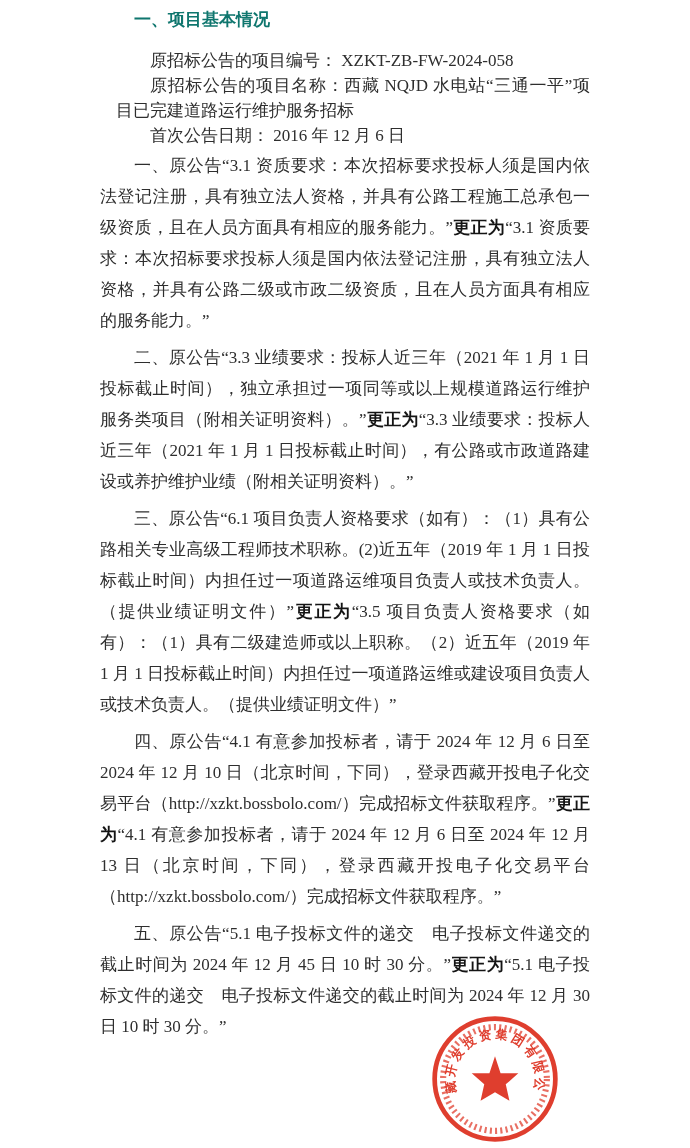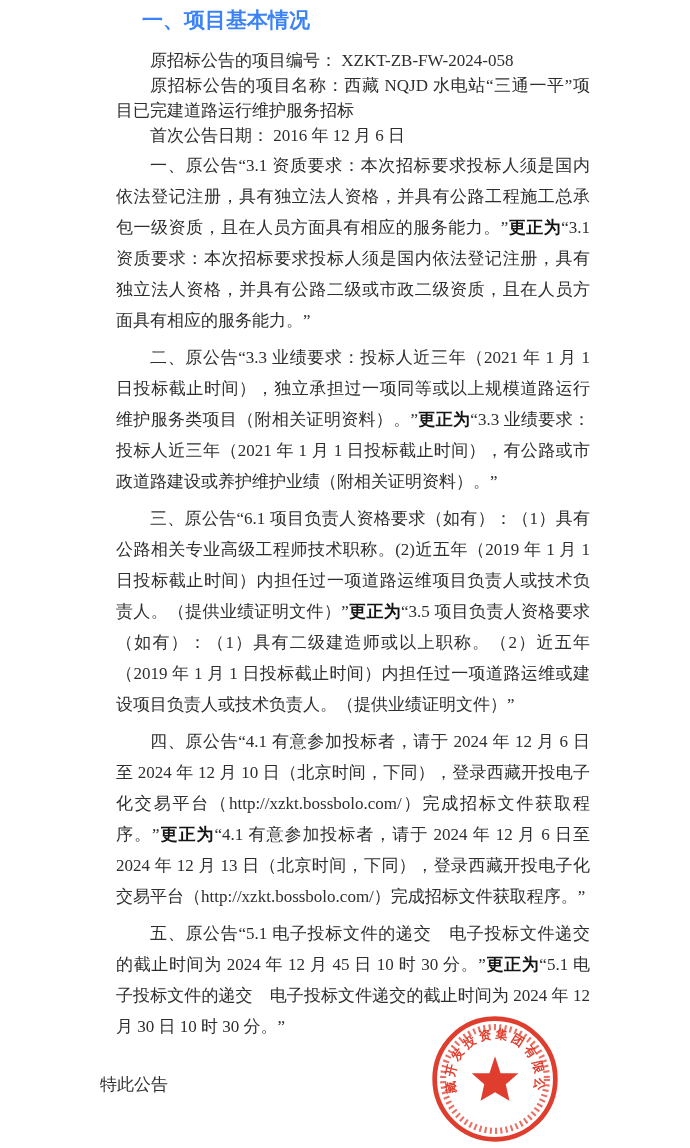--- a/index.html
+++ b/index.html
@@ -13,37 +13,37 @@
     width: 690px; height: 1148px;
     box-sizing: border-box;
     padding: 6px 100px 0 100px;
     font-family: "Liberation Serif", "DejaVu Serif", serif;
     color: #2e2e2e;
     font-size: 17px;
   }
   .heading {
     font-family: "Liberation Sans", "DejaVu Sans", sans-serif;
     font-weight: bold;
-    font-size: 21px;
+    font-size: 17px;
     line-height: 24px;
     text-indent: 2em;
-    color: #3b82f6;
+    color: #0f766e;
     margin: 0;
   }
   .h1 { margin: 2px 0 16px 0; }
   .h2 { margin: 14px 0 16px 0; }
   .info-block { margin: 0 0 2px 16px; }
   .info-para {
     margin: 0;
     line-height: 25px;
     text-indent: 2em;
     text-align: justify;
   }
   .body-para {
-    margin: 0 0 6px 16px;
+    margin: 0 0 6px 0;
     line-height: 31px;
     text-indent: 2em;
     text-align: justify;
   }
   .body-para strong { font-weight: bold; color: #141414; }
   .closing {
     margin: 30px 0 0 0;
     line-height: 25px;
     text-indent: 0;
   }
@@ -72,21 +72,20 @@
   <p class="body-para"><span>一、原公告“3.1 资质要求：本次招标要求投标人须是国内依法登记注册，具有独立法人资格，并具有公路工程施工总承包一级资质，且在人员方面具有相应的服务能力。”</span><strong>更正为</strong><span>“3.1 资质要求：本次招标要求投标人须是国内依法登记注册，具有独立法人资格，并具有公路二级或市政二级资质，且在人员方面具有相应的服务能力。”</span></p>
 
   <p class="body-para"><span>二、原公告“3.3 业绩要求：投标人近三年（2021 年 1 月 1 日投标截止时间），独立承担过一项同等或以上规模道路运行维护服务类项目（附相关证明资料）。”</span><strong>更正为</strong><span>“3.3 业绩要求：投标人近三年（2021 年 1 月 1 日投标截止时间），有公路或市政道路建设或养护维护业绩（附相关证明资料）。”</span></p>
 
   <p class="body-para"><span>三、原公告“6.1 项目负责人资格要求（如有）：（1）具有公路相关专业高级工程师技术职称。(2)近五年（2019 年 1 月 1 日投标截止时间）内担任过一项道路运维项目负责人或技术负责人。（提供业绩证明文件）”</span><strong>更正为</strong><span>“3.5 项目负责人资格要求（如有）：（1）具有二级建造师或以上职称。（2）近五年（2019 年 1 月 1 日投标截止时间）内担任过一项道路运维或建设项目负责人或技术负责人。（提供业绩证明文件）”</span></p>
 
   <p class="body-para"><span>四、原公告“4.1 有意参加投标者，请于 2024 年 12 月 6 日至 2024 年 12 月 10 日（北京时间，下同），登录西藏开投电子化交易平台（http://xzkt.bossbolo.com/）完成招标文件获取程序。”</span><strong>更正为</strong><span>“4.1 有意参加投标者，请于 2024 年 12 月 6 日至 2024 年 12 月 13 日（北京时间，下同），登录西藏开投电子化交易平台（http://xzkt.bossbolo.com/）完成招标文件获取程序。”</span></p>
 
   <p class="body-para"><span>五、原公告“5.1 电子投标文件的递交　电子投标文件递交的截止时间为 2024 年 12 月 45 日 10 时 30 分。”</span><strong>更正为</strong><span>“5.1 电子投标文件的递交　电子投标文件递交的截止时间为 2024 年 12 月 30 日 10 时 30 分。”</span></p>
 
-  <p class="closing">特此公告</p>
 
   <svg class="seal" viewBox="0 0 140 140" aria-hidden="true">
     <circle cx="70" cy="70" r="64" fill="none" stroke="#dd2f1e" stroke-width="5"></circle>
     <circle cx="70" cy="70" r="55" fill="none" stroke="#dd2f1e" stroke-width="6.5" stroke-dasharray="2.2 3.4" opacity="0.75"></circle>
     <path id="sealArc" d="M 32 90 A 43 43 0 1 1 108 90" fill="none"></path>
     <text font-size="13" fill="#dd2f1e" letter-spacing="3.4" font-family="Liberation Sans, sans-serif" font-weight="bold"><textPath href="#sealArc" startOffset="50%" text-anchor="middle">西藏开发投资集团有限公司</textPath></text>
     <polygon points="70,46 75.9,63.9 94.7,64 81.4,75.7 85.3,93 70,84 54.7,93 58.6,75.7 45.3,64 64.1,63.9" fill="#dd2f1e"></polygon>
   </svg>
 
 </div>

